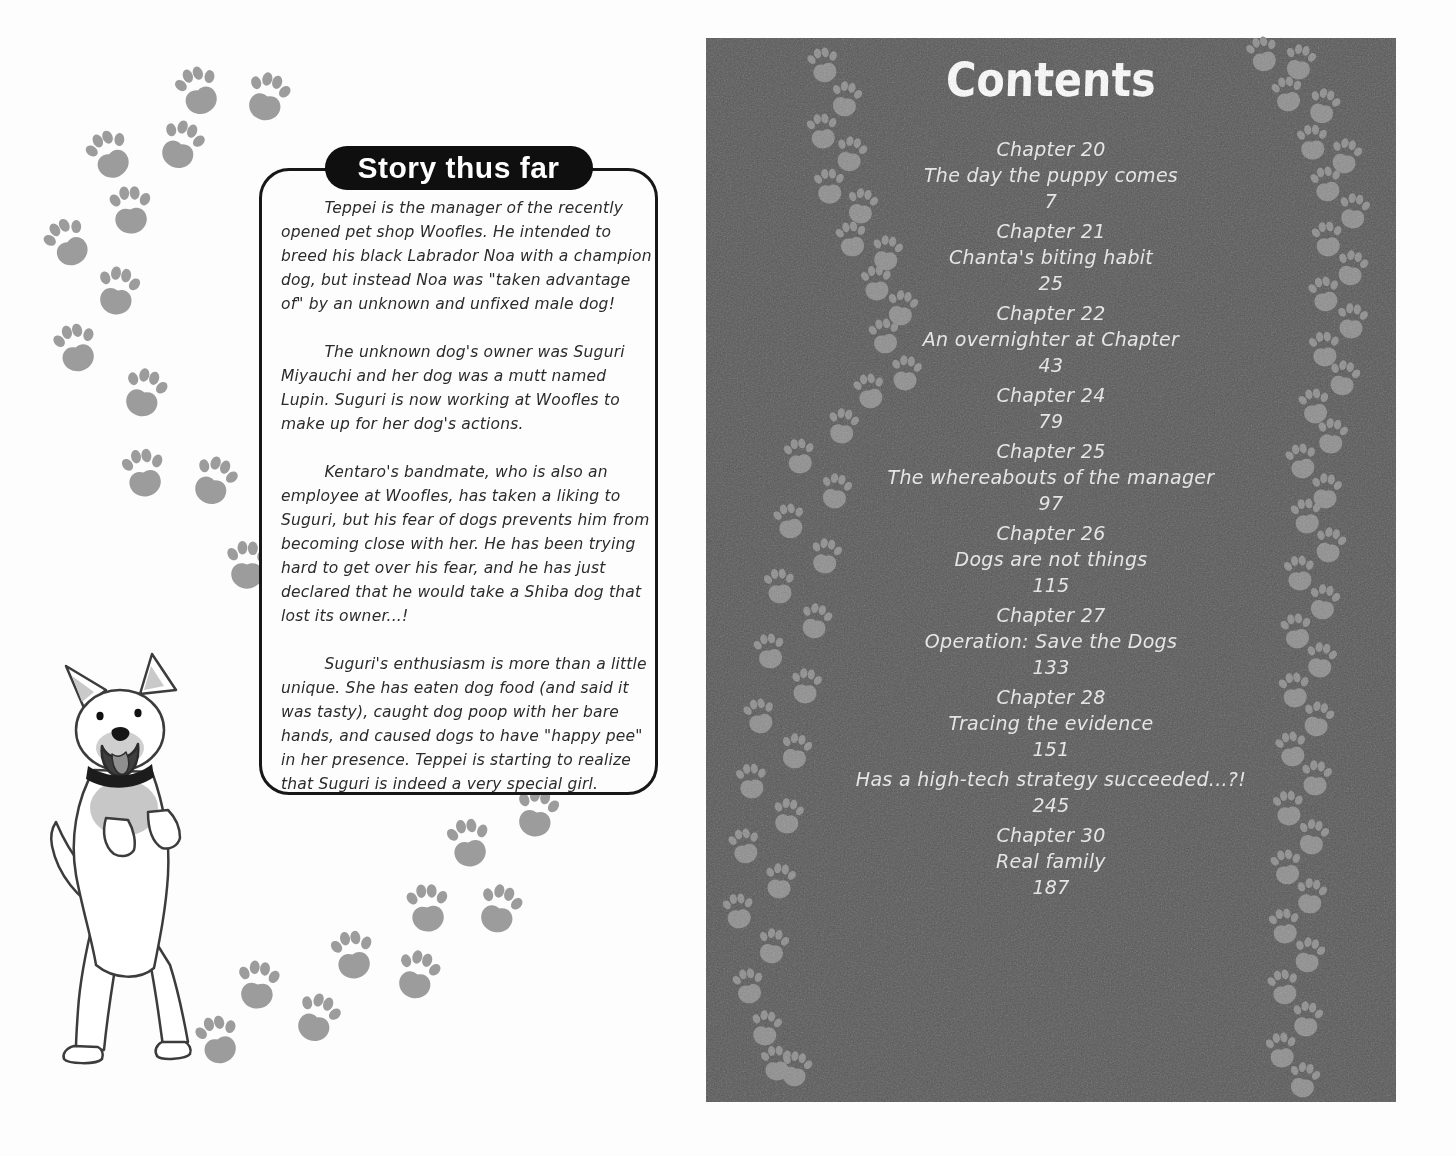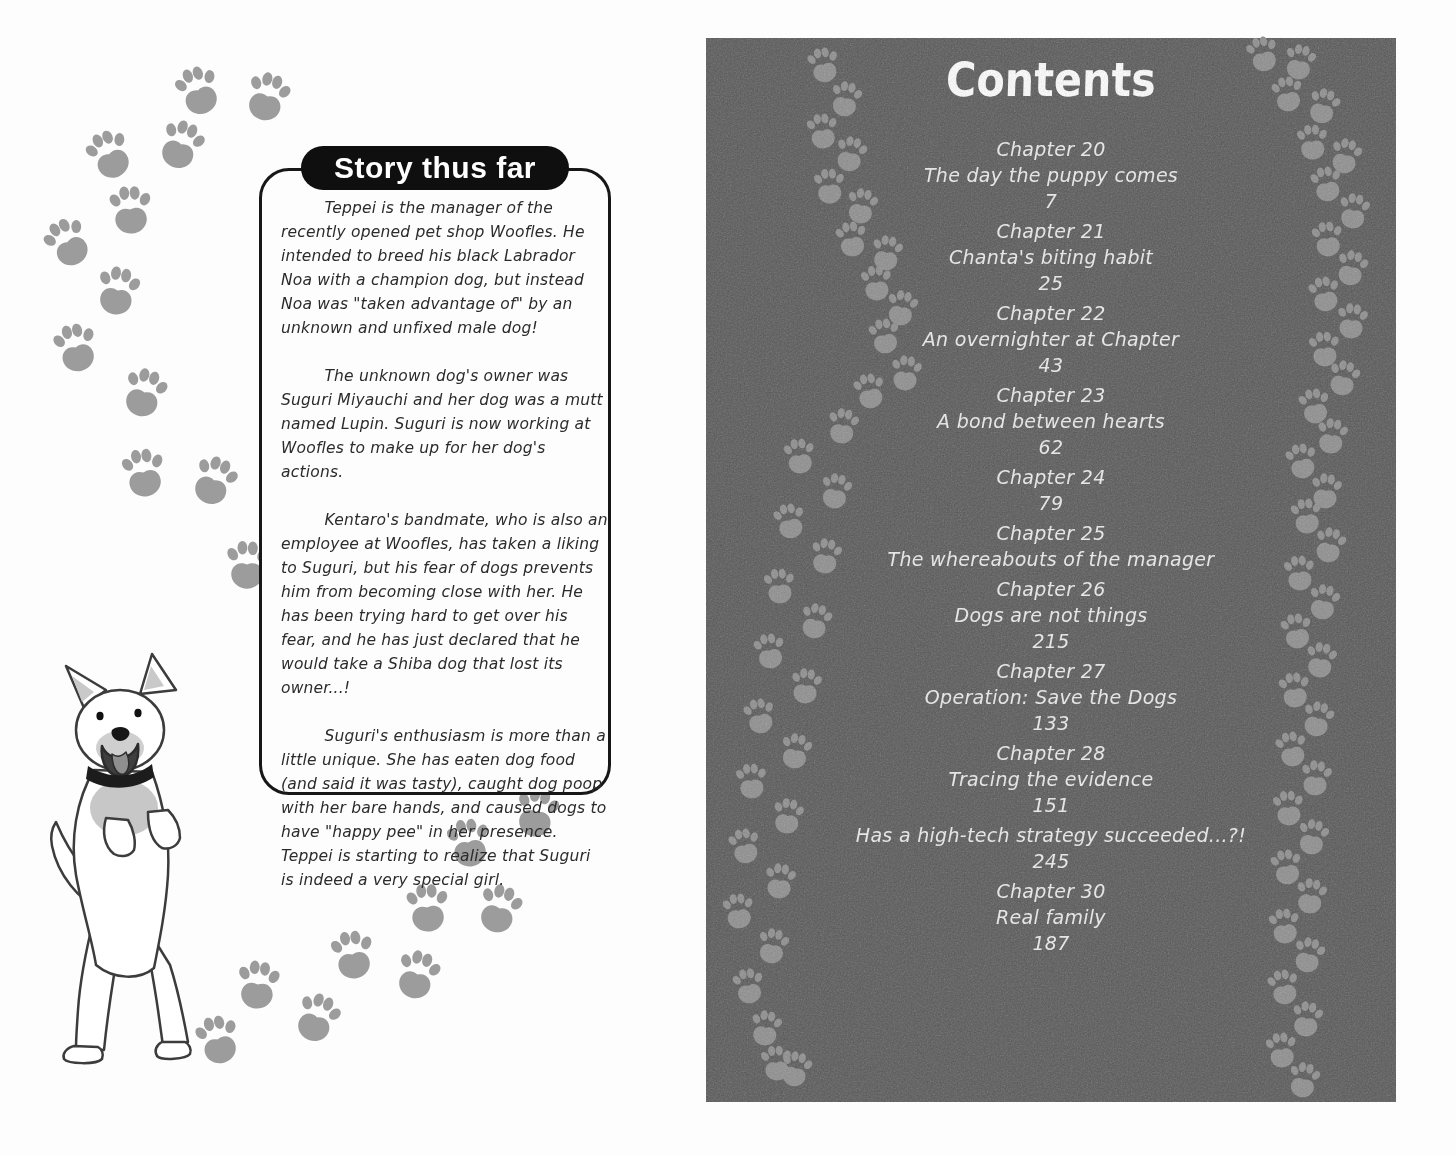--- a/index.html
+++ b/index.html
@@ -15,21 +15,21 @@
     text-align:center;font-weight:bold;font-size:47px;letter-spacing:0px;color:#ffffff;
     z-index:3;transform:scaleX(.88) skewX(-2deg);font-family:"DejaVu Sans",sans-serif;}
 
   .chapter-list{position:absolute;left:706px;top:136px;width:690px;z-index:3;
     display:flex;flex-direction:column;align-items:center;gap:4px;}
   .chapter{text-align:center;}
   .ch-line{font-style:italic;font-size:19px;line-height:26px;color:#ededed;
     letter-spacing:.3px;font-family:"DejaVu Sans",sans-serif;}
 
   
-  .story-box{position:absolute;left:259px;top:168px;width:352px;height:627px;
+  .story-box{position:absolute;left:259px;top:168px;width:399px;height:627px;
     box-sizing:border-box;border:3px solid #171717;border-radius:30px;background:#fdfdfd;
     z-index:3;}
   .story-badge{position:absolute;left:50%;top:-25px;transform:translateX(-50%);
     background:#0f0f0f;color:#ffffff;border-radius:24px;padding:5px 33px;
     font-family:"Liberation Sans",sans-serif;font-weight:bold;font-size:30px;
     white-space:nowrap;letter-spacing:.5px;}
   .story-text{padding:25px 0 0 19px;}
   .story-p{margin:0 0 24px 0;text-indent:2.8em;font-style:italic;font-size:15.5px;
     line-height:24px;color:#2b2b2b;letter-spacing:.2px;font-family:"DejaVu Sans",sans-serif;}
 
@@ -200,36 +200,32 @@
         <div class="ch-line">Chapter 21</div>
         <div class="ch-line">Chanta's biting habit</div>
         <div class="ch-line">25</div>
       </div>
       <div class="chapter">
         <div class="ch-line">Chapter 22</div>
         <div class="ch-line">An overnighter at Chapter</div>
         <div class="ch-line">43</div>
       </div>
       <div class="chapter">
-        <div class="ch-line">Chapter 23</div>
-        <div class="ch-line">A bond between hearts</div>
-        <div class="ch-line">62</div>
-      </div>
-      <div class="chapter">
         <div class="ch-line">Chapter 24</div>
         <div class="ch-line">79</div>
       </div>
       <div class="chapter">
         <div class="ch-line">Chapter 25</div>
         <div class="ch-line">The whereabouts of the manager</div>
+        <div class="ch-line">97</div>
       </div>
       <div class="chapter">
         <div class="ch-line">Chapter 26</div>
         <div class="ch-line">Dogs are not things</div>
-        <div class="ch-line">215</div>
+        <div class="ch-line">115</div>
       </div>
       <div class="chapter">
         <div class="ch-line">Chapter 27</div>
         <div class="ch-line">Operation: Save the Dogs</div>
         <div class="ch-line">133</div>
       </div>
       <div class="chapter">
         <div class="ch-line">Chapter 28</div>
         <div class="ch-line">Tracing the evidence</div>
         <div class="ch-line">151</div>

